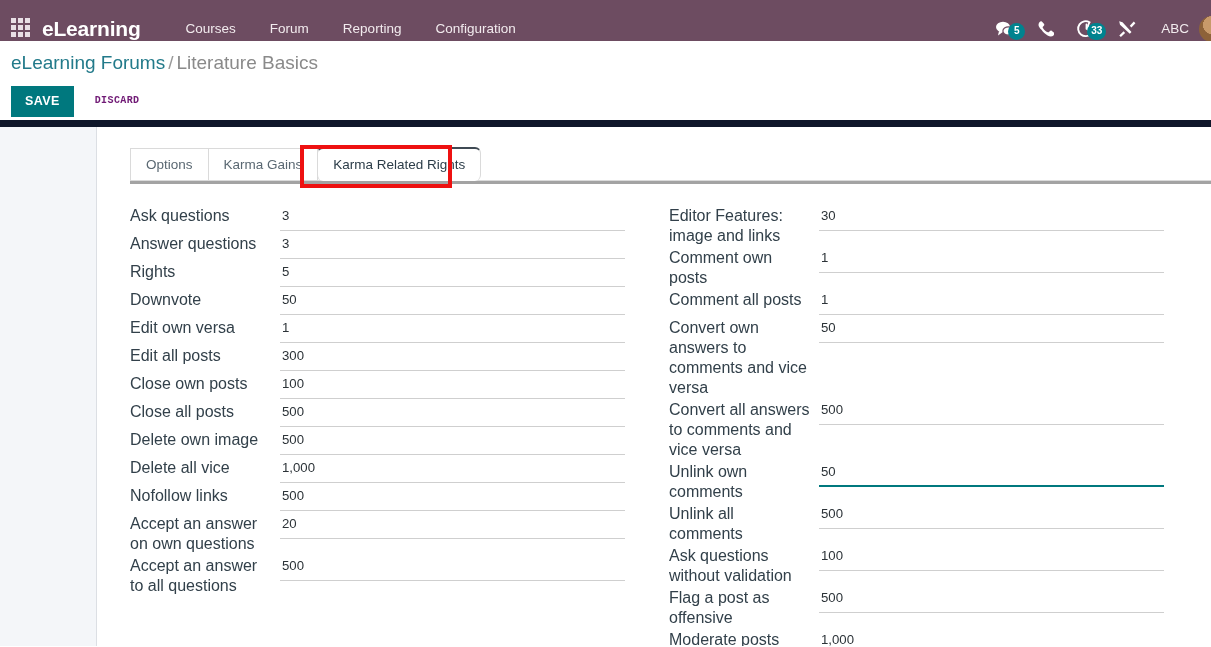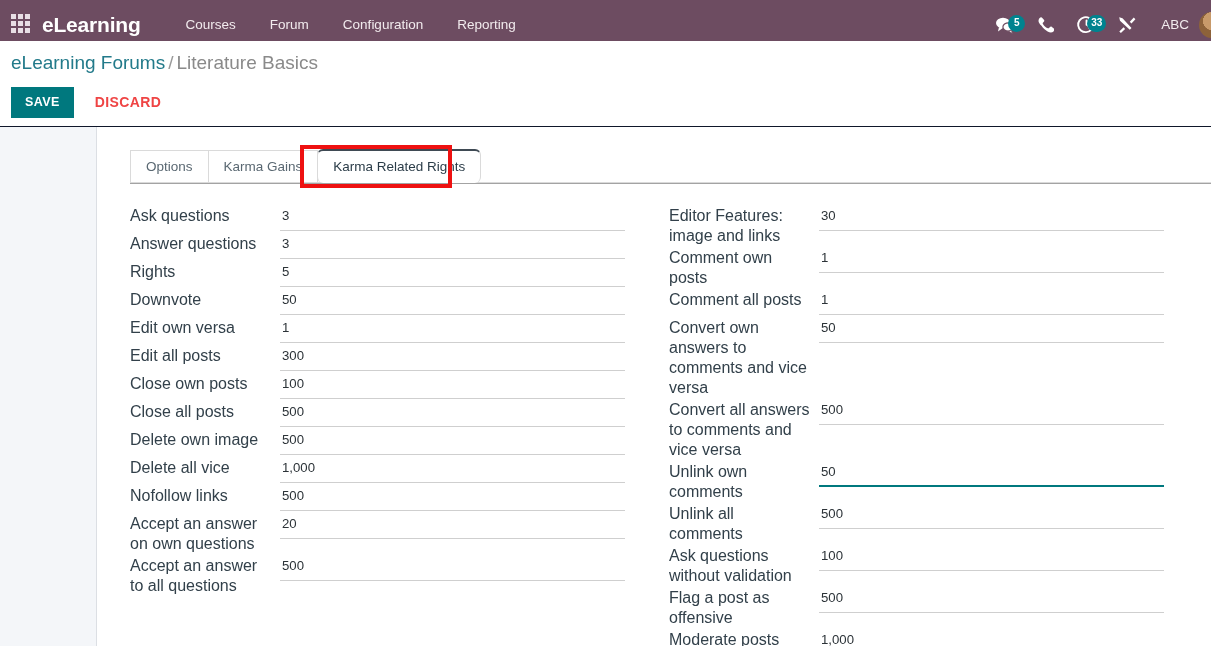--- a/index.html
+++ b/index.html
@@ -12,21 +12,21 @@
     -webkit-font-smoothing: antialiased;
   }
 
   
   .navbar {
     position: relative;
     height: 41px;
     background: #6d4c61;
     display: flex;
     align-items: center;
-    padding: 8px 0 0 8px;
+    padding: 16px 0 0 8px;
     color: #ffffff;
     overflow: hidden;
   }
   .apps-grid {
     width: 22px; height: 22px;
     display: grid;
     grid-template-columns: repeat(3, 5px);
     grid-template-rows: repeat(3, 5px);
     gap: 2px;
     margin-right: 9px;
@@ -96,21 +96,21 @@
     background: radial-gradient(circle at 50% 35%, #c89a6a 0 42%, #8d6239 43% 100%);
     margin-right: -14px;
     flex: 0 0 auto;
     cursor: pointer;
   }
 
   
   .control-panel {
     background: #ffffff;
     padding: 12px 0 0 0;
-    border-bottom: 1px solid #0f172a;
+    border-bottom: 7px solid #0f172a;
     height: 86px;
   }
   .breadcrumb {
     font-size: 19px;
     padding: 0 0 0 11px;
     line-height: 1.1;
     white-space: nowrap;
   }
   .bc-link { color: #227a8a; cursor: pointer; }
   .bc-sep { color: #9a9a9a; padding: 0 3px; }
@@ -123,29 +123,29 @@
     font-size: 12.5px;
     font-weight: 700;
     letter-spacing: 0.4px;
     border: none;
     padding: 8px 14px 9px 14px;
     cursor: pointer;
     font-family: inherit;
   }
   .btn-discard {
     background: transparent;
-    color: #ef4444;
-    font-size: 14px;
+    color: #701a75;
+    font-size: 10px;
     font-weight: 700;
     letter-spacing: 0.4px;
     border: none;
     padding: 8px 12px 9px 12px;
     margin-left: 9px;
     cursor: pointer;
-    font-family: Liberation Sans, sans-serif;
+    font-family: Liberation Mono, monospace;
   }
 
   
   .body-wrap {
     display: flex;
     height: calc(647px - 41px - 87px);
     background: #ffffff;
   }
   .left-rail {
     width: 97px;
@@ -158,21 +158,21 @@
     background: #ffffff;
     position: relative;
     overflow: hidden;
   }
 
   
   .tabs {
     display: flex;
     align-items: flex-end;
     margin: 24px 0 0 33px;
-    border-bottom: 1px solid #a3a3a3;
+    border-bottom: 3px solid #a3a3a3;
     position: relative;
     height: 33px;
   }
   .tab {
     font-size: 13.5px;
     color: #5a6872;
     padding: 7px 15px 7px 15px;
     border: 1px solid #dadada;
     border-bottom: none;
     background: #ffffff;
@@ -265,22 +265,22 @@
       <i></i>
       <i></i>
       <i></i>
       <i></i>
       <i></i>
   </div>
   <div class="brand">eLearning</div>
   <div class="nav-items">
     <div class="nav-item">Courses</div>
     <div class="nav-item">Forum</div>
+    <div class="nav-item">Reporting</div>
     <div class="nav-item">Configuration</div>
-    <div class="nav-item">Reporting</div>
   </div>
 
   <div class="nav-right">
     <div class="nav-icon">
       <svg width="20" height="18" viewBox="0 0 20 18" aria-hidden="true">
         <ellipse cx="8" cy="7" rx="7" ry="5.2" fill="#ffffff"></ellipse>
         <path d="M4 11 L3 15.5 L7.5 12.3 Z" fill="#ffffff"></path>
         <ellipse cx="13.5" cy="11" rx="5.6" ry="4.2" fill="#ffffff" stroke="#6d4c61" stroke-width="1.2"></ellipse>
         <path d="M16.5 14 L17.4 17.4 L13.6 15.2 Z" fill="#ffffff" stroke="#6d4c61" stroke-width="0.8"></path>
       </svg>

